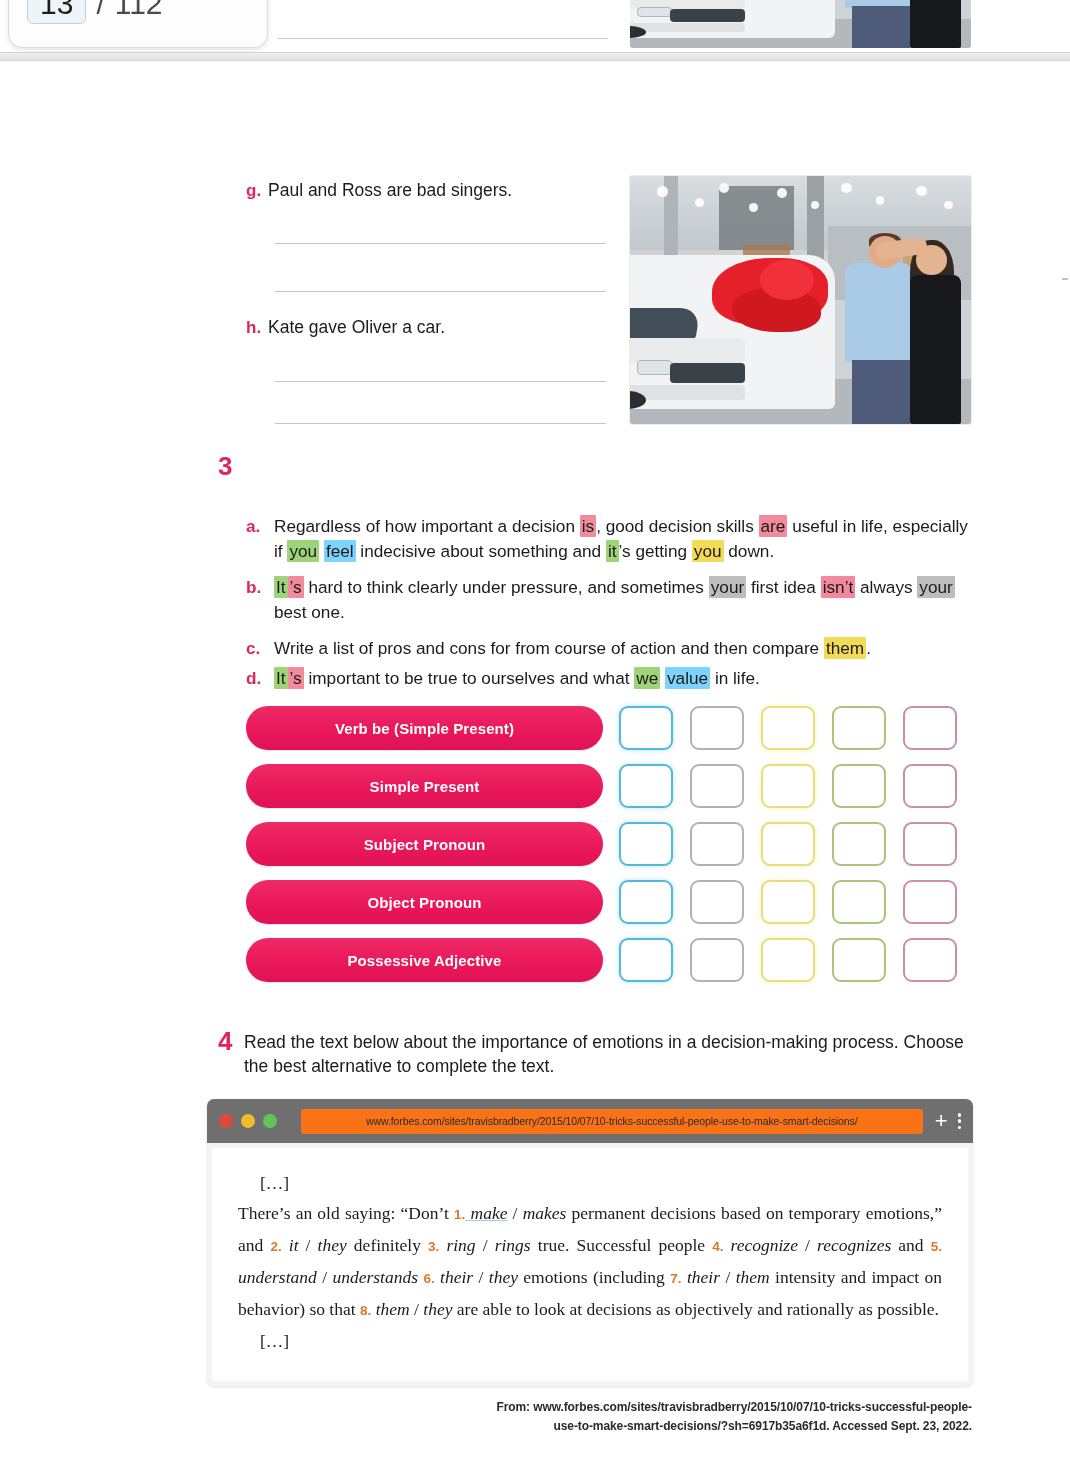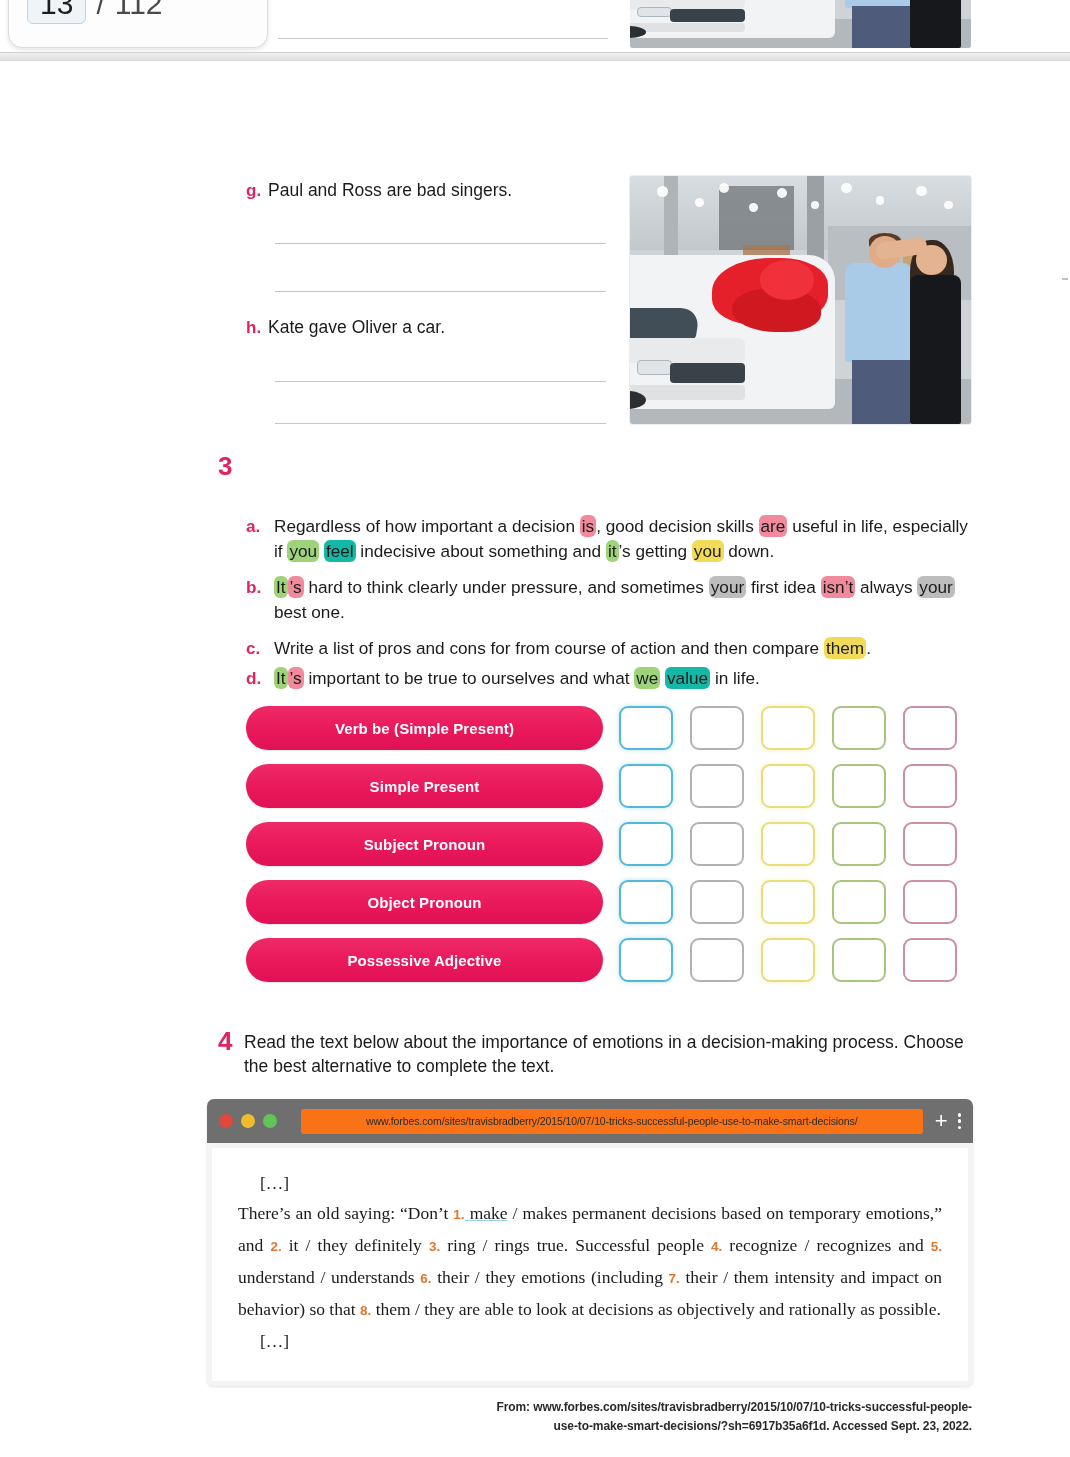--- a/index.html
+++ b/index.html
@@ -133,24 +133,24 @@
   }
   .extext {
     position: absolute; font-size: 17.5px; line-height: 24px; color: #1b1b1b;
   }
   .extext b { font-weight: bold; }
 
   .item { position: absolute; font-size: 17.2px; line-height: 25px; color: #1b1b1b; }
   .il { color:#e0245e; font-weight:bold; position:absolute; left:0; }
   .ibody { display:block; margin-left: 28px; }
 
-  .hl { padding: 1px 2px; border-radius: 6px; }
+  .hl { padding: 1px 2px; border-radius: 1px; }
   .hl-pink   { background: #f08a9c; }
   .hl-green  { background: #9ed37a; }
-  .hl-blue   { background: #14b8a6; }
+  .hl-blue   { background: #7dd3fc; }
   .hl-yellow { background: #f2db59; }
   .hl-gray   { background: #bdbdbd; }
 
   
   .chart { position: absolute; left: 246px; top: 638px; width: 728px; }
   .chart-row { display: flex; align-items: center; margin-bottom: 14px; }
   .chart-label {
     width: 368px; height: 44px;
     background: linear-gradient(180deg,#ef2a66 0%, #e9185b 55%, #e01155 100%);
     border-radius: 22px;
@@ -197,21 +197,21 @@
 
   .bpage {
     background: #ffffff; margin: 5px 5px 0 5px; height: 233px;
     padding: 20px 26px 0 26px;
     font-family: "Liberation Serif", serif;
     font-size: 17.5px; line-height: 30px;
     color: #1b1b1b;
     text-align: justify;
   }
   .ell { display:block; margin-left: 22px; }
-  .opt { }
+  .opt { font-style: italic; }
   .onum { color: #e0762c; font-weight: bold; font-size: 13.5px; font-style: normal; font-family: "Liberation Sans", sans-serif;}
   .u-under { text-decoration: underline; text-decoration-color: #9ad3e2; }
   .indent { text-indent: 30px; }
 
   .source {
     position: absolute; left: 340px; top: 1330px; width: 632px;
     text-align: right;
     font-size: 12px; line-height: 19px; font-weight: bold;
     color: #2a2a2a; letter-spacing: -.1px;
   }

